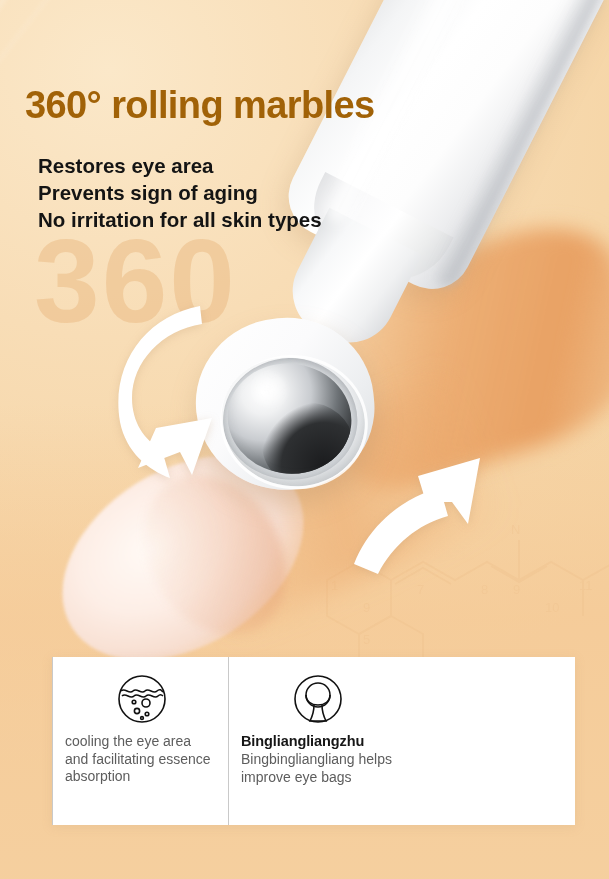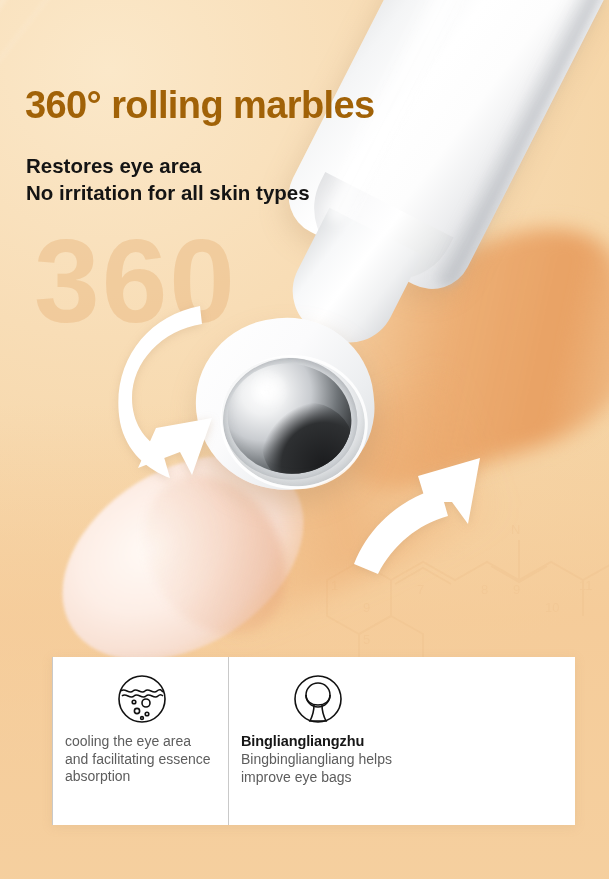--- a/index.html
+++ b/index.html
@@ -168,21 +168,21 @@
   
   .headline{
     position:absolute;left:25px;top:86px;
     font-size:38px;font-weight:bold;color:#a16207;letter-spacing:-.6px;
     line-height:1;white-space:nowrap;
   }
   .sublines{
     position:absolute;left:26px;top:152px;
     font-size:20.5px;font-weight:bold;color:#141414;line-height:1.32;
   }
-  .sublines div{white-space:nowrap;}
+  .sublines div{white-space:nowrap;margin-left:12px;}
 </style>
 </head>
 <body>
 
 <div class="stage">
 
   <div class="bg-base"></div>
   <div class="bg-warm-lower"></div>
 
   <div class="streaks">
@@ -255,20 +255,21 @@
     <svg width="150" height="150" viewBox="0 0 150 150">
       <path d="M6,128 C20,92 52,62 92,52 L100,80 C70,88 44,110 30,138 Z" fill="#ffffff"></path>
       <path d="M70,40 L132,22 L120,88 L104,66 L78,66 Z" fill="#ffffff"></path>
     </svg>
   </div>
 
   <div class="headline">360° rolling marbles</div>
 
   <div class="sublines">
     <div>Restores eye area</div>
+    <div>Prevents sign of aging</div>
     <div>No irritation for all skin types</div>
   </div>
 
   <div class="panel">
 
 
     <div class="col col-2">
       <div class="ico">
         <svg width="52" height="52" viewBox="0 0 52 52" fill="none" stroke="#111" stroke-width="1.6">
           <circle cx="26" cy="26" r="23"></circle>

